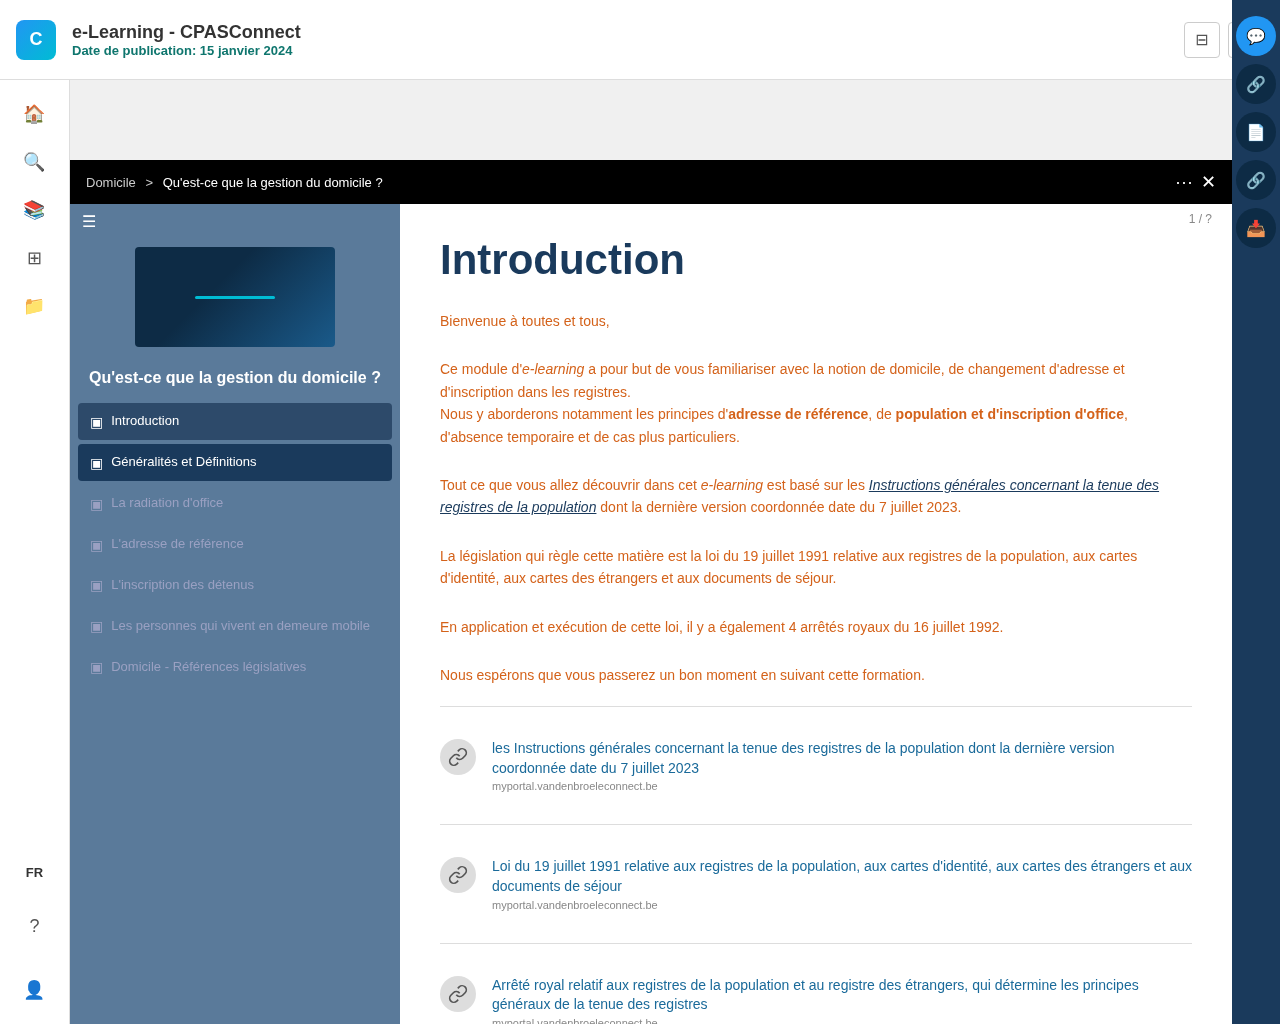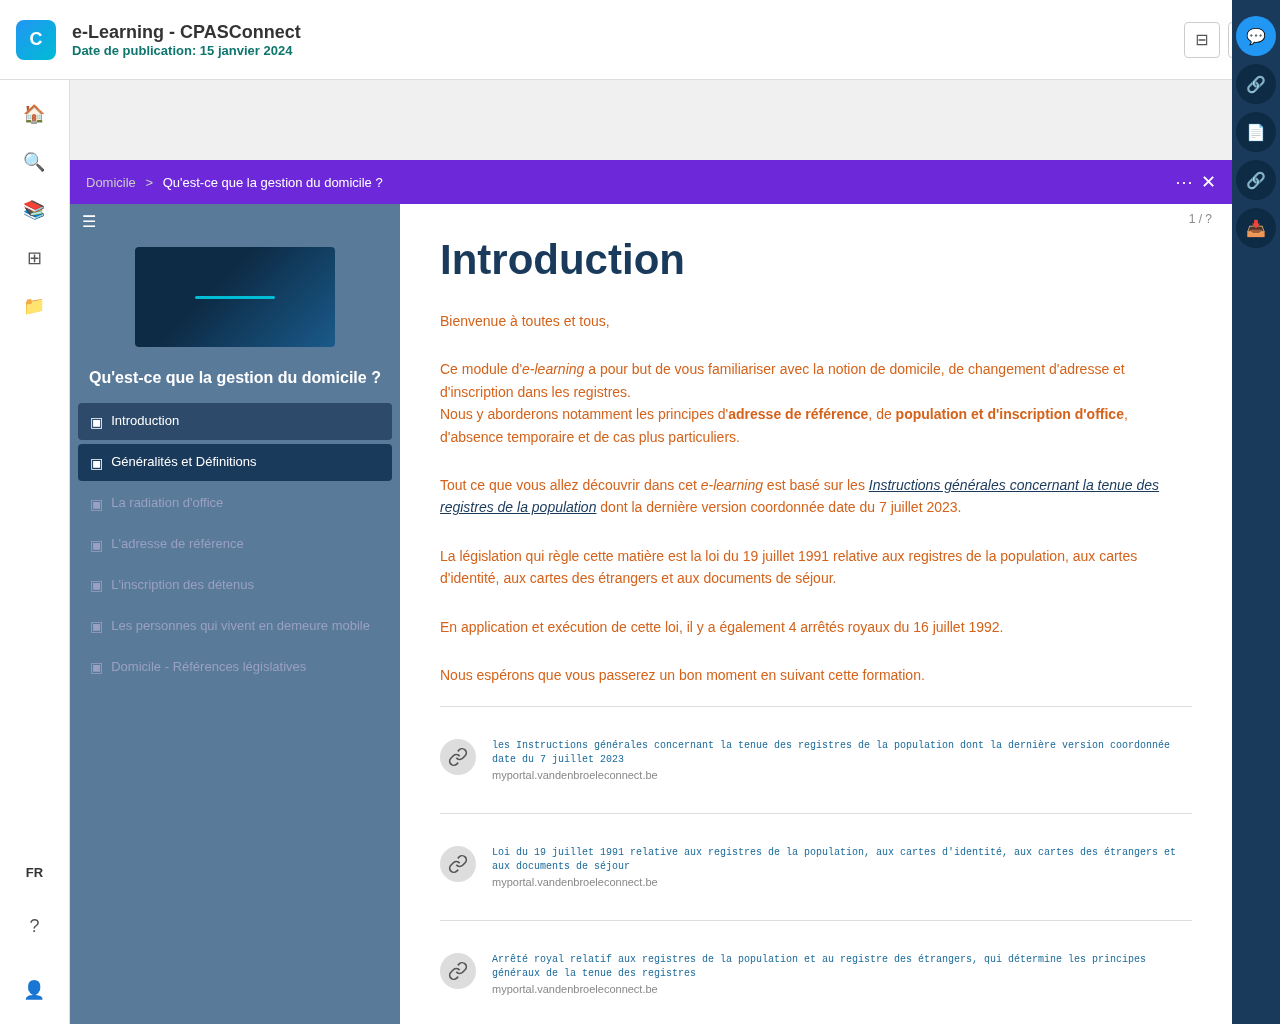--- a/index.html
+++ b/index.html
@@ -70,21 +70,21 @@
     .main-area {
       margin-left: 70px; margin-right: 48px; margin-top: 80px;
       height: calc(100% - 80px); overflow: hidden;
     }
 
     
     .modal {
       background: #fff; height: 100%; display: flex; flex-direction: column;
     }
     .modal-header {
-      background: #6d28d9; color: white; padding: 0 16px;
+      background: #000000; color: white; padding: 0 16px;
       display: flex; align-items: center; height: 44px; flex-shrink: 0; gap: 42px;
     }
     .breadcrumb { flex: 1; font-size: 13px; color: #ccc; }
     .breadcrumb .sep { margin: 0 6px; }
     .breadcrumb .current { color: white; }
     .modal-header-actions { display: flex; gap: 8px; align-items: center; }
     .modal-dots { font-size: 18px; cursor: pointer; color: white; }
     .modal-close { font-size: 18px; cursor: pointer; color: white; }
 
     .modal-body { display: flex; flex: 1; overflow: hidden; }
@@ -151,21 +151,21 @@
     .link-card {
       display: flex; align-items: flex-start; gap: 16px;
       padding: 12px 0;
     }
     .link-card-icon {
       width: 36px; height: 36px; background: #ddd; border-radius: 50%;
       display: flex; align-items: center; justify-content: center;
       flex-shrink: 0; font-size: 16px; color: #555;
     }
     .link-card-content { flex: 1; }
-    .link-card-title { font-size: 10px; color: #1a6a9a; line-height: 1.4; font-family: Liberation Mono, monospace; }
+    .link-card-title { font-size: 14px; color: #1a6a9a; line-height: 1.4; }
     .link-card-url { font-size: 11px; color: #888; margin-top: 2px; }
 
     
     .content-area::-webkit-scrollbar { width: 6px; }
     .content-area::-webkit-scrollbar-track { background: #f0f0f0; }
     .content-area::-webkit-scrollbar-thumb { background: #bbb; border-radius: 3px; }
   </style>
 </head>
 <body>
 

